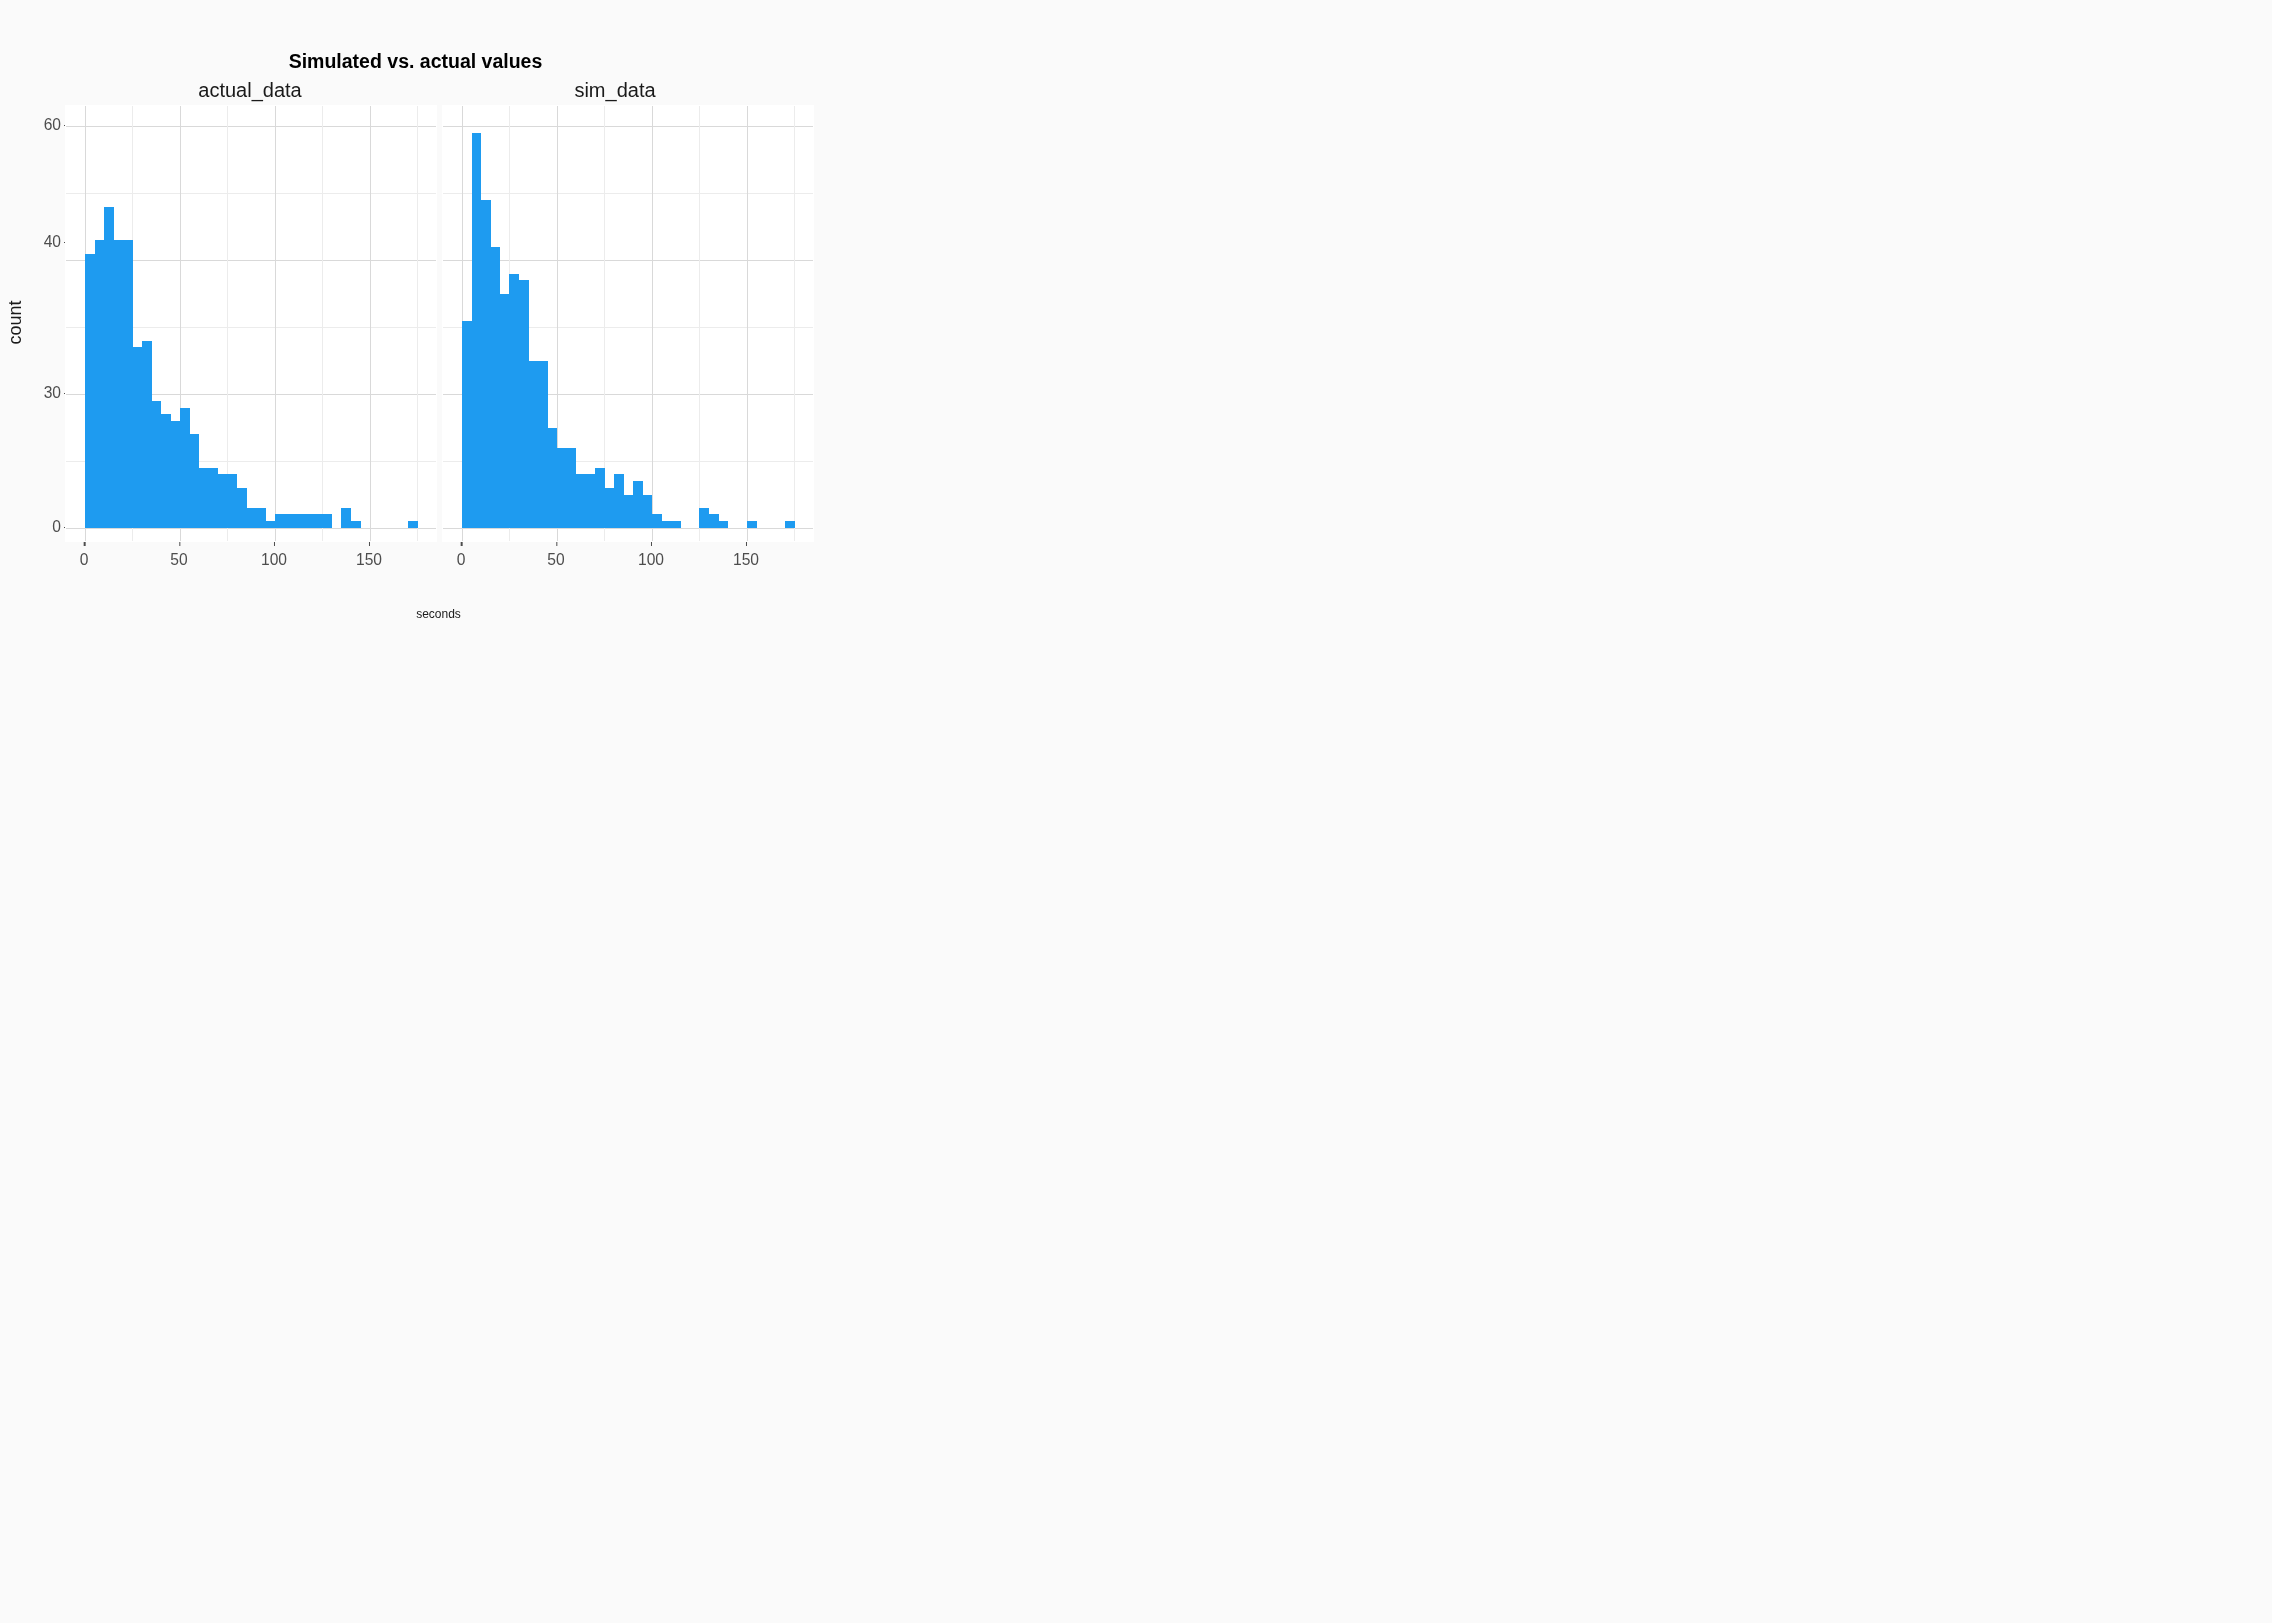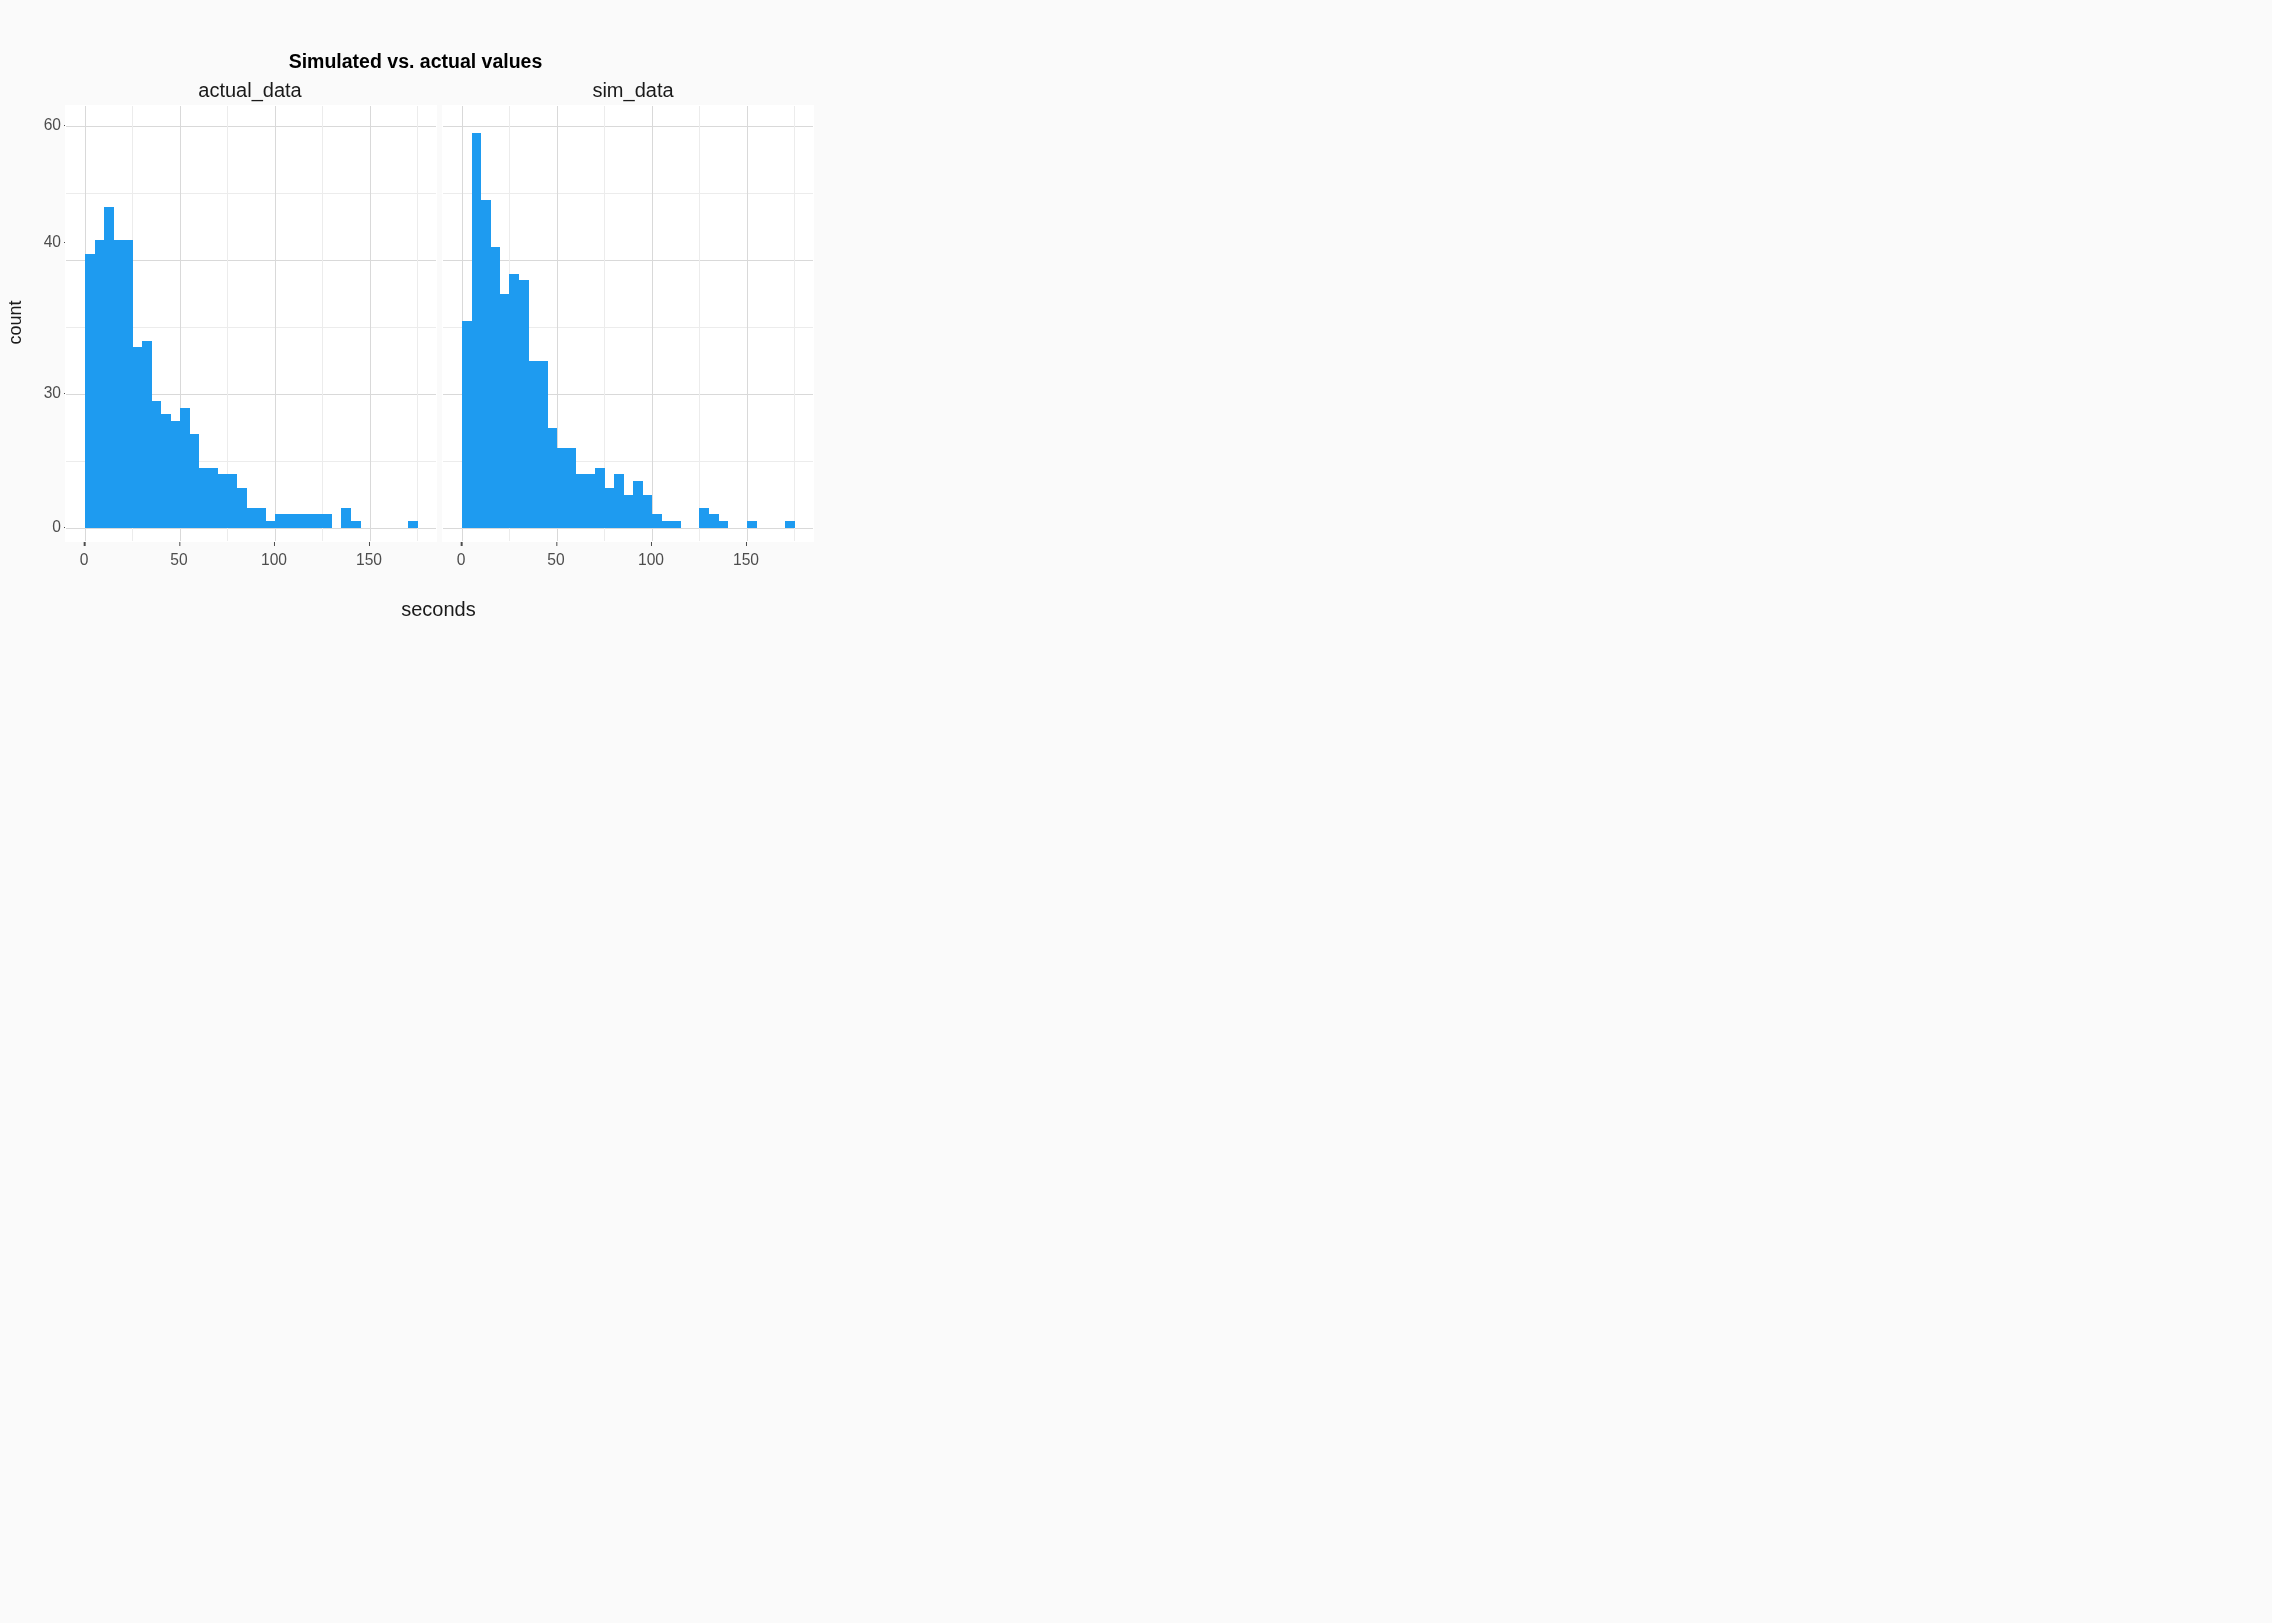--- a/index.html
+++ b/index.html
@@ -32,21 +32,21 @@
     top: 39px;
     font-size: 20px;
     color: #1a1a1a;
     text-align: center;
   }
   .facet-label.left {
     left: 65px;
     width: 370px;
   }
   .facet-label.right {
-    left: 448px;
+    left: 430px;
     width: 370px;
   }
   .plot-area {
     position: absolute;
     top: 65px;
     left: 65px;
     width: 747px;
     height: 435px;
   }
   .panel {
@@ -152,21 +152,21 @@
     font-size: 18px;
     color: #1a1a1a;
     white-space: nowrap;
   }
   .x-label {
     position: absolute;
     bottom: 11.7px;
     left: 65px;
     width: 747px;
     text-align: center;
-    font-size: 20px;
+    font-size: 12px;
     color: #1a1a1a;
   }
 </style>
 </head>
 <body>
 
 <div class="chart-container">
 
   <div class="title">Simulated vs. actual values</div>
 

